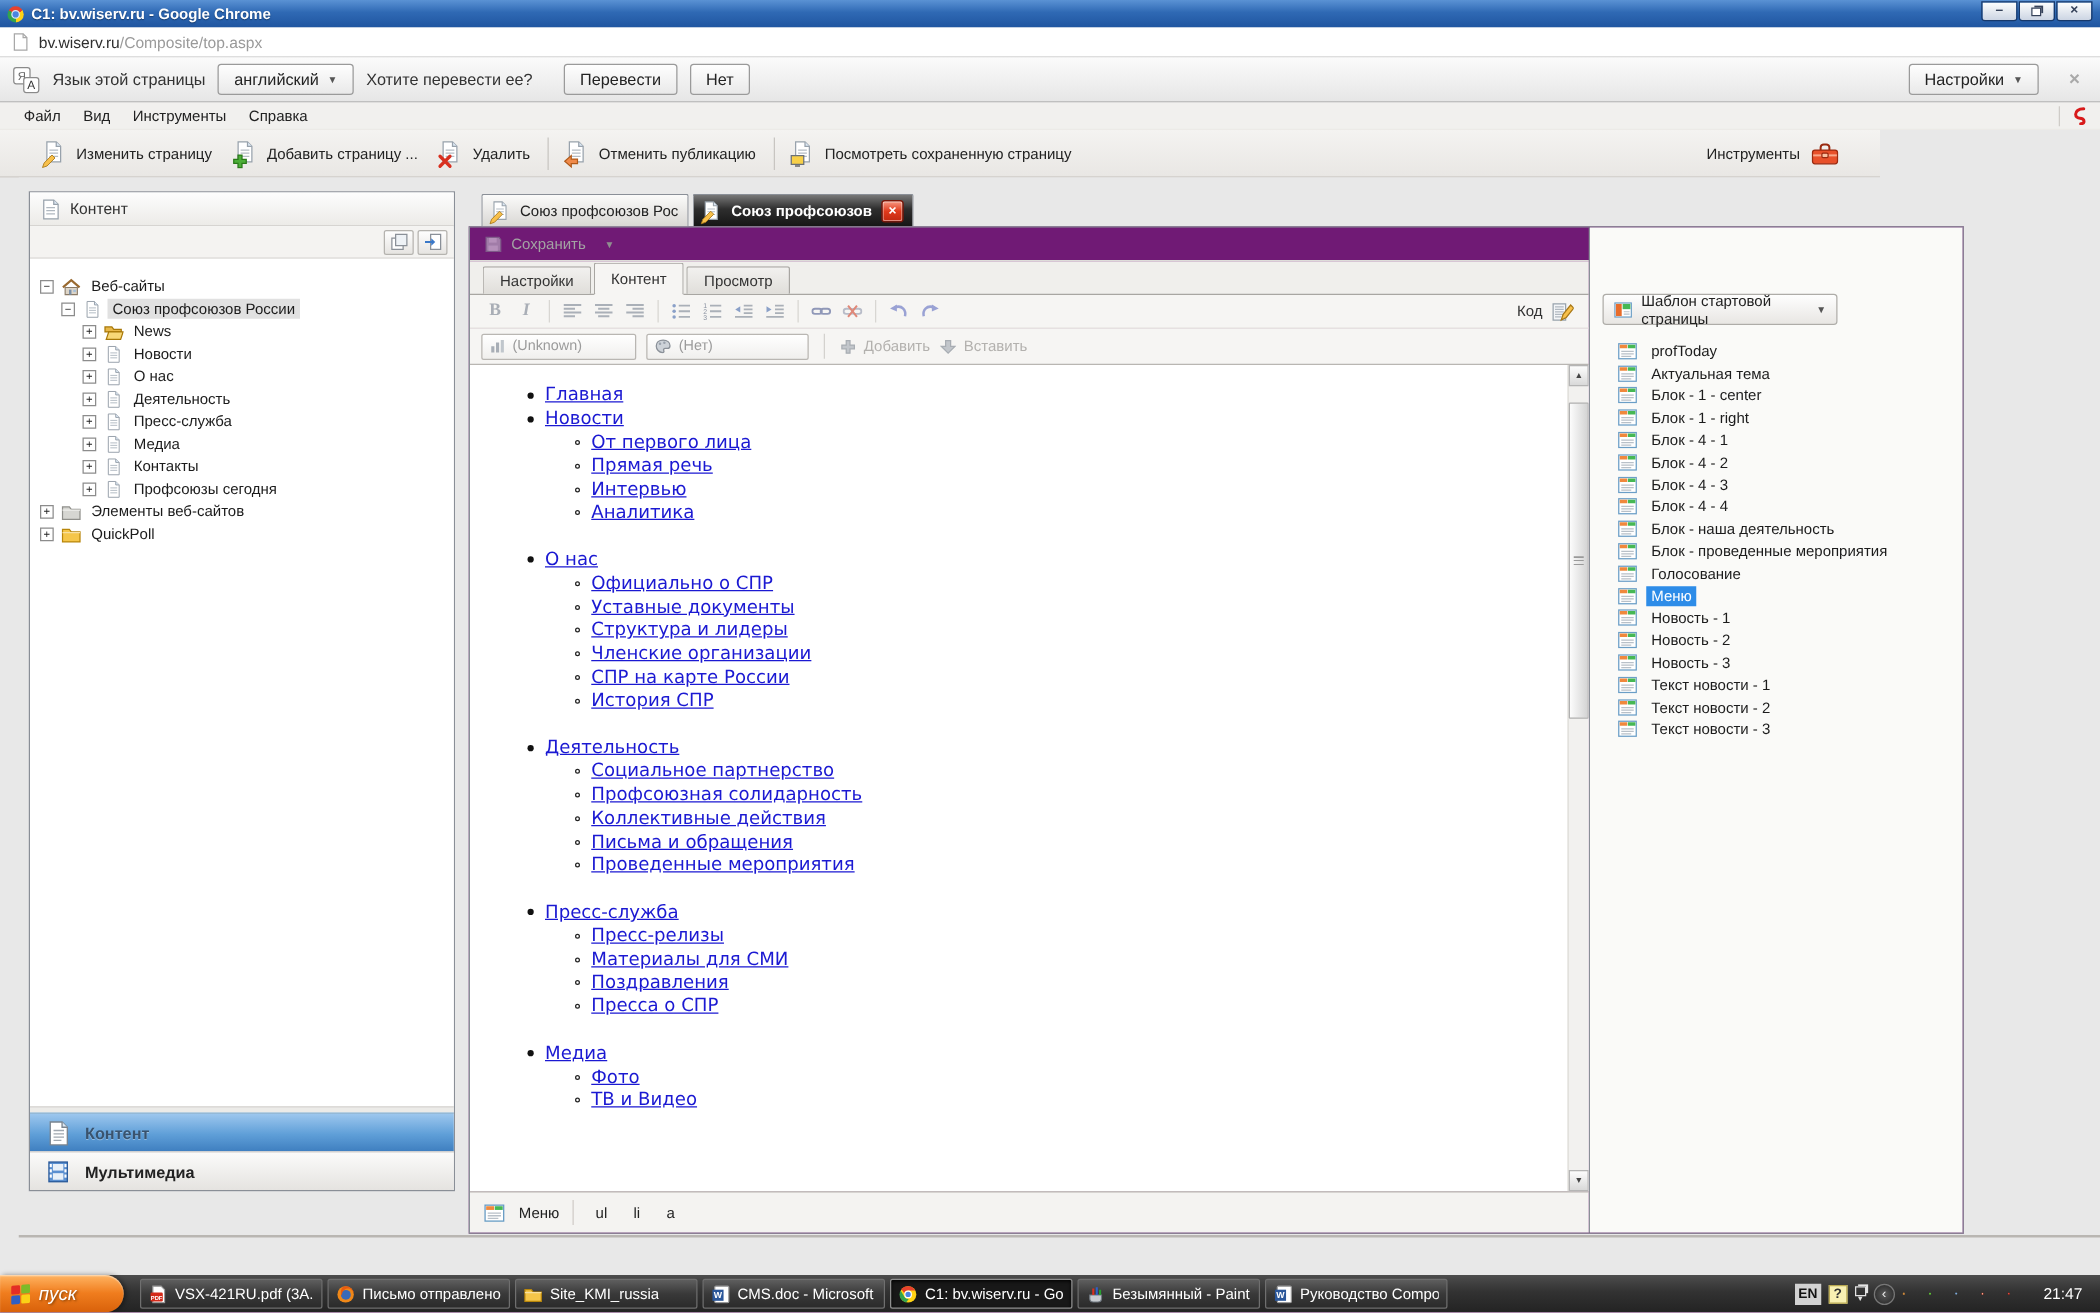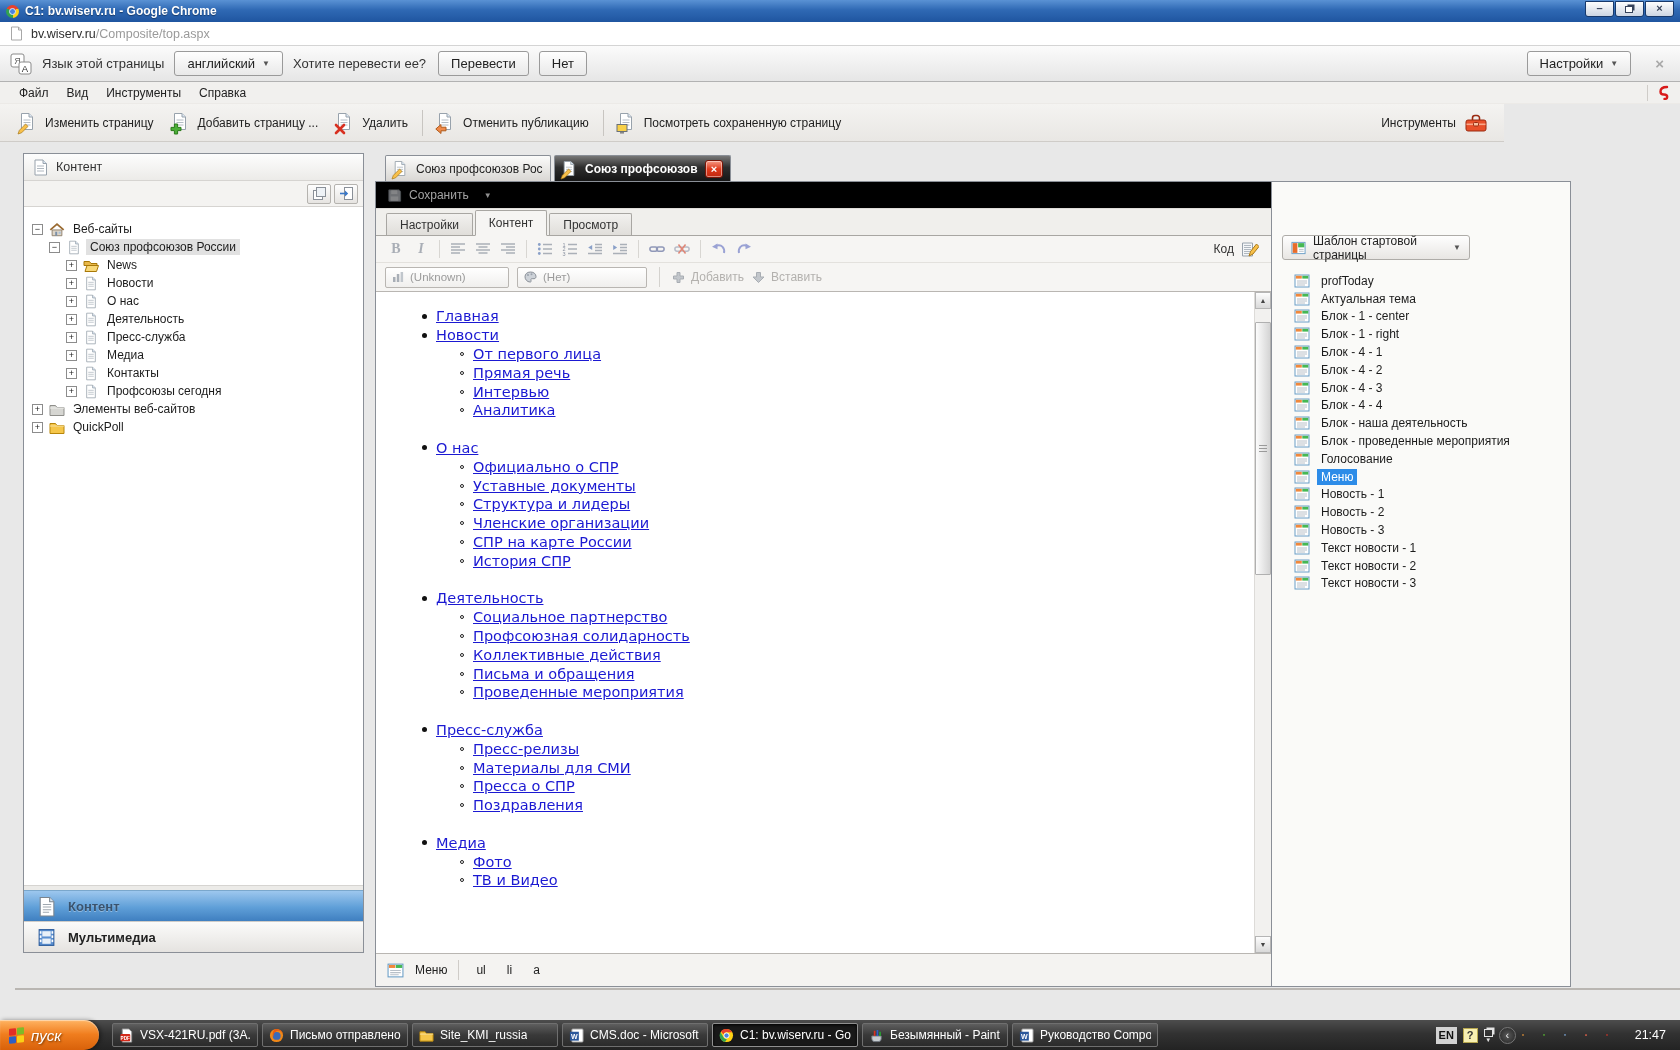--- a/index.html
+++ b/index.html
@@ -28,21 +28,21 @@
 .caret{font-size:8px;color:#555}
 .grayx{margin-left:14px;margin-right:6px;color:#a9a9a9;font-size:15px;font-weight:bold}
 
 
 .menubar{position:absolute;left:0;top:82px;width:1680px;height:22px;background:#f1f0ee;display:flex;align-items:center;padding:0 10px;gap:0;font-size:12px;color:#222;border-bottom:1px solid #eceae7}
 .mitem{padding:0 9px}
 .mb-right{margin-left:auto;display:flex;align-items:center;gap:10px}
 .mb-sep{width:1px;height:16px;background:#cfccc8}
 
 
-.apptoolbar{position:absolute;left:0;top:104px;width:1504px;height:38px;background:linear-gradient(#f4f3f1,#e9e7e4);border-bottom:1px solid #cfccc8;display:flex;align-items:center;padding:0 10px;font-size:12px;color:#222}
+.apptoolbar{position:absolute;left:0;top:104px;width:1504px;height:38px;background:linear-gradient(#f4f3f1,#e9e7e4);border-bottom:1px solid #cfccc8;display:flex;align-items:center;padding:0 26px;font-size:12px;color:#222}
 .tbtn{display:inline-flex;align-items:center;gap:7px;padding:4px 9px;cursor:default;white-space:nowrap}
 .tdiv{width:1px;height:26px;background:#c8c5c1;margin:0 5px}
 .istk{position:relative;width:19px;height:21px;display:inline-block}
 .istk>svg{width:16px;height:19px}
 .istk .ovr{position:absolute;left:-2px;bottom:-2px;width:12px;height:12px}
 .istk .ovr svg{width:12px;height:12px}
 .istk.sm{width:17px;height:18px}.istk.sm>svg{width:14px;height:17px}
 .at-right{margin-left:auto;display:flex;align-items:center;gap:8px;padding-right:6px}
 
 
@@ -66,21 +66,21 @@
 .lptab.act{background:linear-gradient(#9dc7ee,#5f9fd8 55%,#3f7fc0);color:#39536e;text-shadow:0 1px 0 rgba(255,255,255,.35);border-top:1px solid #7aa7cc}
 .lptab .ic{width:24px;height:22px}.lptab .ic svg{width:21px;height:21px}
 
 
 .main-panel{position:absolute;left:360px;top:13px;width:1196px;height:832px}
 .doc-tabs{height:26px;display:flex;padding-left:10px;gap:3px;position:relative;z-index:2}
 .dtab{width:166px;display:flex;align-items:center;gap:6px;padding:0 7px;font-size:12px;color:#222;background:linear-gradient(#fbfbfa,#d9d7d4);border:1px solid #8a8f97;border-bottom:none;border-radius:2px 2px 0 0;white-space:nowrap;overflow:hidden}
 .dtab.act{width:177px;background:linear-gradient(#787878,#2e2e2e 45%,#161616);color:#fff;font-weight:bold}
 .dlab{overflow:hidden;white-space:nowrap;flex:1}
 .dclose{flex:0 0 auto;width:18px;height:18px;border:1px solid #7a1608;border-radius:3px;background:linear-gradient(#f79a84,#e03a1c 50%,#c12810);box-shadow:inset 0 0 0 1px rgba(255,255,255,.45);color:#fff;font-size:11px;font-weight:bold;line-height:16px;text-align:center}
-.main-body{position:absolute;left:0;top:26px;right:0;bottom:0;border:1px solid #8a8f97;background:#000000;display:flex}
+.main-body{position:absolute;left:0;top:26px;right:0;bottom:0;border:1px solid #8a8f97;background:#701a75;display:flex}
 .editor-col{width:896px;display:flex;flex-direction:column;border-right:1px solid #8a8f97}
 .save-row{height:27px;border-bottom:1px solid #dedcd9;display:flex;align-items:center;gap:7px;padding:0 11px;font-size:12px;color:#a3a3a3}
 .save-row .ic svg{width:15px;height:15px;opacity:.55}
 .save-caret{font-size:8px;color:#8f8f8f;margin-left:8px}
 .view-tabs{height:27px;display:flex;align-items:flex-end;padding-left:10px;border-bottom:1px solid #a8a6a2;background:#f0efec}
 .vtab{height:22px;display:inline-flex;align-items:center;padding:0 13px;font-size:12px;color:#333;background:linear-gradient(#f2f1ef,#e0deda);border:1px solid #a8a6a2;border-bottom:none;border-radius:2px 2px 0 0;margin-right:2px}
 .vtab.act{height:26px;background:#f6f5f3;font-weight:normal;margin-bottom:-1px;border-bottom:1px solid #f6f5f3;z-index:3}
 .edit-toolbar{height:27px;background:#f6f5f3;display:flex;align-items:center;padding:0 8px;gap:1px;border-bottom:1px solid #e3e1dd}
 .ebtn{width:24px;height:22px;display:inline-flex;align-items:center;justify-content:center;border-radius:2px}
 .ebtn svg{width:16px;height:14px}
@@ -178,21 +178,21 @@
           <rect x="9" y="9" width="12" height="12" rx="2" fill="#fff" stroke="#8a8a8a"></rect>
           <text x="15" y="18.5" font-size="9.5" text-anchor="middle" fill="#333" font-family="Liberation Sans">A</text>
         </svg>
       </span>
     <span>Язык этой страницы</span>
     <span class="btnish">
         <span>английский</span>
         <span class="caret">▼</span>
       </span>
     <span>Хотите перевести ее?</span>
-    <span class="btnish" style="margin-left:2px">Перевести</span>
+    <span class="btnish" style="margin-left:15px">Перевести</span>
     <span class="btnish">Нет</span>
     <span style="margin-left:auto"></span>
     <span class="btnish">
         <span>Настройки</span>
         <span class="caret">▼</span>
       </span>
     <span class="grayx">×</span>
   </div>
 
   <div class="menubar">
@@ -754,25 +754,25 @@
                   <div class="crow">
                     <span class="b2"></span>
                     <a class="mlink">Пресс-релизы</a>
                   </div>
                   <div class="crow">
                     <span class="b2"></span>
                     <a class="mlink">Материалы для СМИ</a>
                   </div>
                   <div class="crow">
                     <span class="b2"></span>
+                    <a class="mlink">Поздравления</a>
+                  </div>
+                  <div class="crow">
+                    <span class="b2"></span>
                     <a class="mlink">Пресса о СПР</a>
-                  </div>
-                  <div class="crow">
-                    <span class="b2"></span>
-                    <a class="mlink">Поздравления</a>
                   </div>
                 </div>
                 <div class="mgroup gap">
                   <div class="mrow">
                     <span class="b1"></span>
                     <a class="mlink">Медиа</a>
                   </div>
                   <div class="crow">
                     <span class="b2"></span>
                     <a class="mlink">Фото</a>

